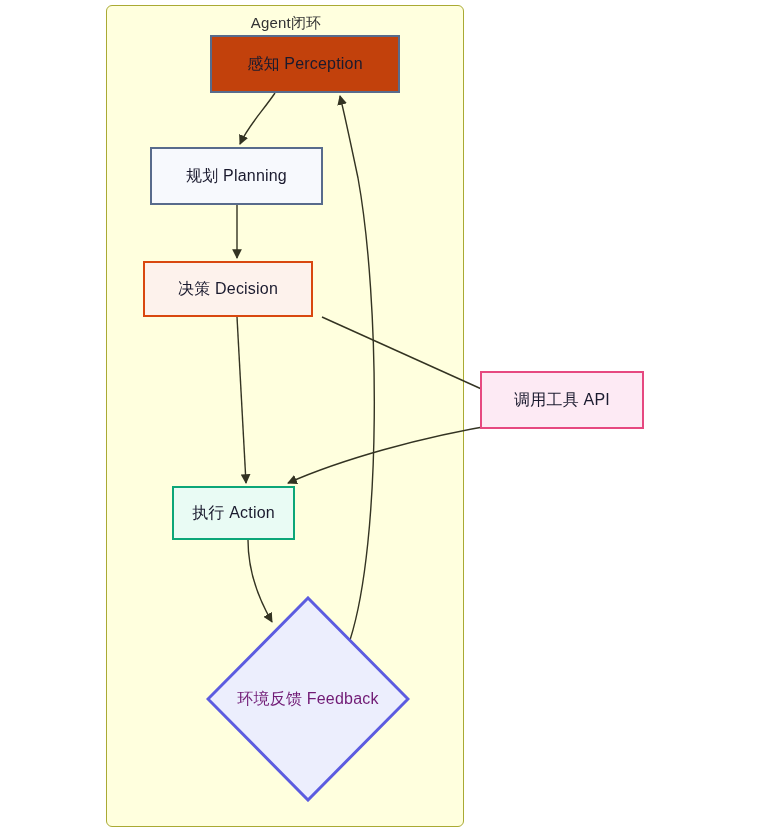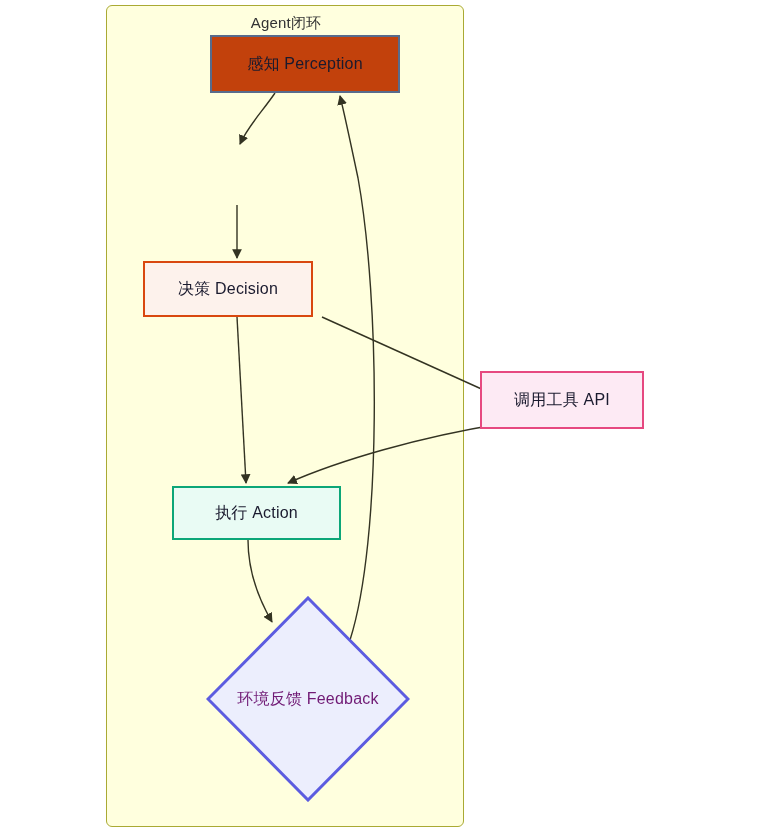--- a/index.html
+++ b/index.html
@@ -69,21 +69,21 @@
     border: 2px solid #586b8c;
   }
   .node-decision {
     left: 143px; top: 261px;
     width: 170px; height: 56px;
     background: #fdf2ec;
     border: 2px solid #d9480f;
   }
   .node-action {
     left: 172px; top: 486px;
-    width: 169px; height: 54px;
+    width: 123px; height: 54px;
     background: #e9fbf4;
     border: 2px solid #0ca678;
   }
   .node-api {
     left: 480px; top: 371px;
     width: 164px; height: 58px;
     background: #fdeaf4;
     border: 2px solid #e64980;
   }
   .node-feedback {
@@ -133,20 +133,23 @@
 
     <path d="M 248 540 C 248 572 258 598 272 622" fill="none" stroke="#333322" stroke-width="1.4" marker-end="url(#ah)"></path>
 
     <path d="M 350 640 C 382 540 380 300 358 178 C 350 140 344 112 340 96" fill="none" stroke="#333322" stroke-width="1.4" marker-end="url(#ah)"></path>
   </svg>
 
   <div class="node node-perception">
     <span>感知 Perception</span>
   </div>
 
+  <div class="node node-planning">
+    <span>规划 Planning</span>
+  </div>
 
   <div class="node node-decision">
     <span>决策 Decision</span>
   </div>
 
   <div class="node node-action">
     <span>执行 Action</span>
   </div>
 
   <div class="node node-feedback">

